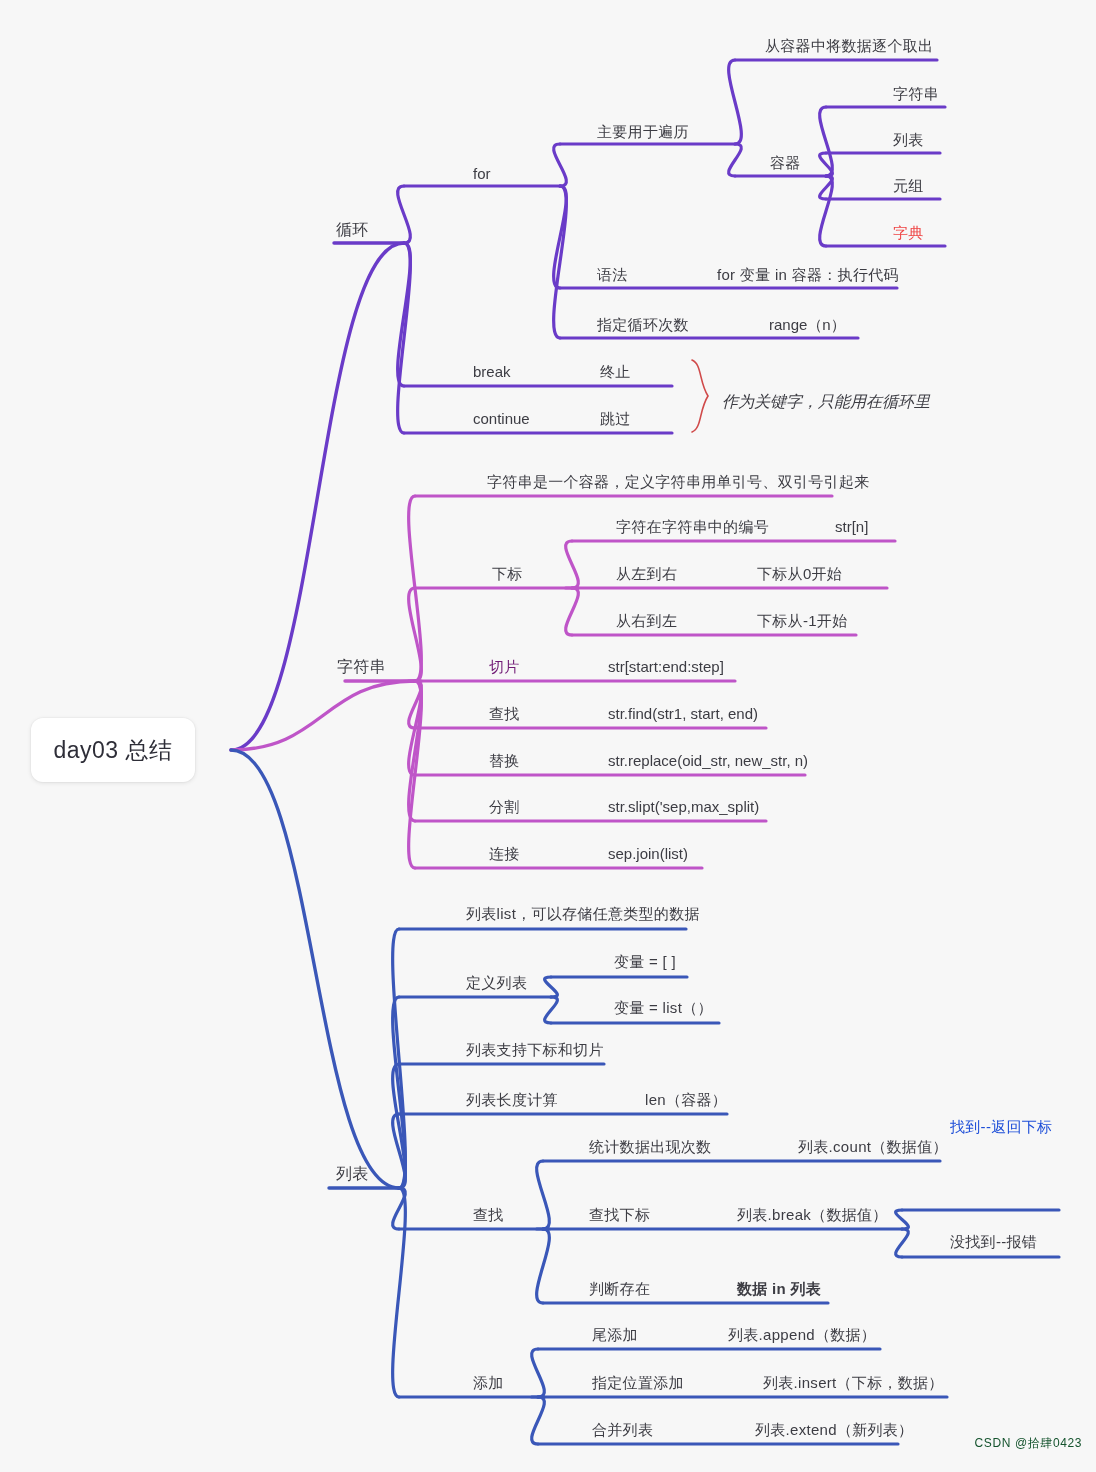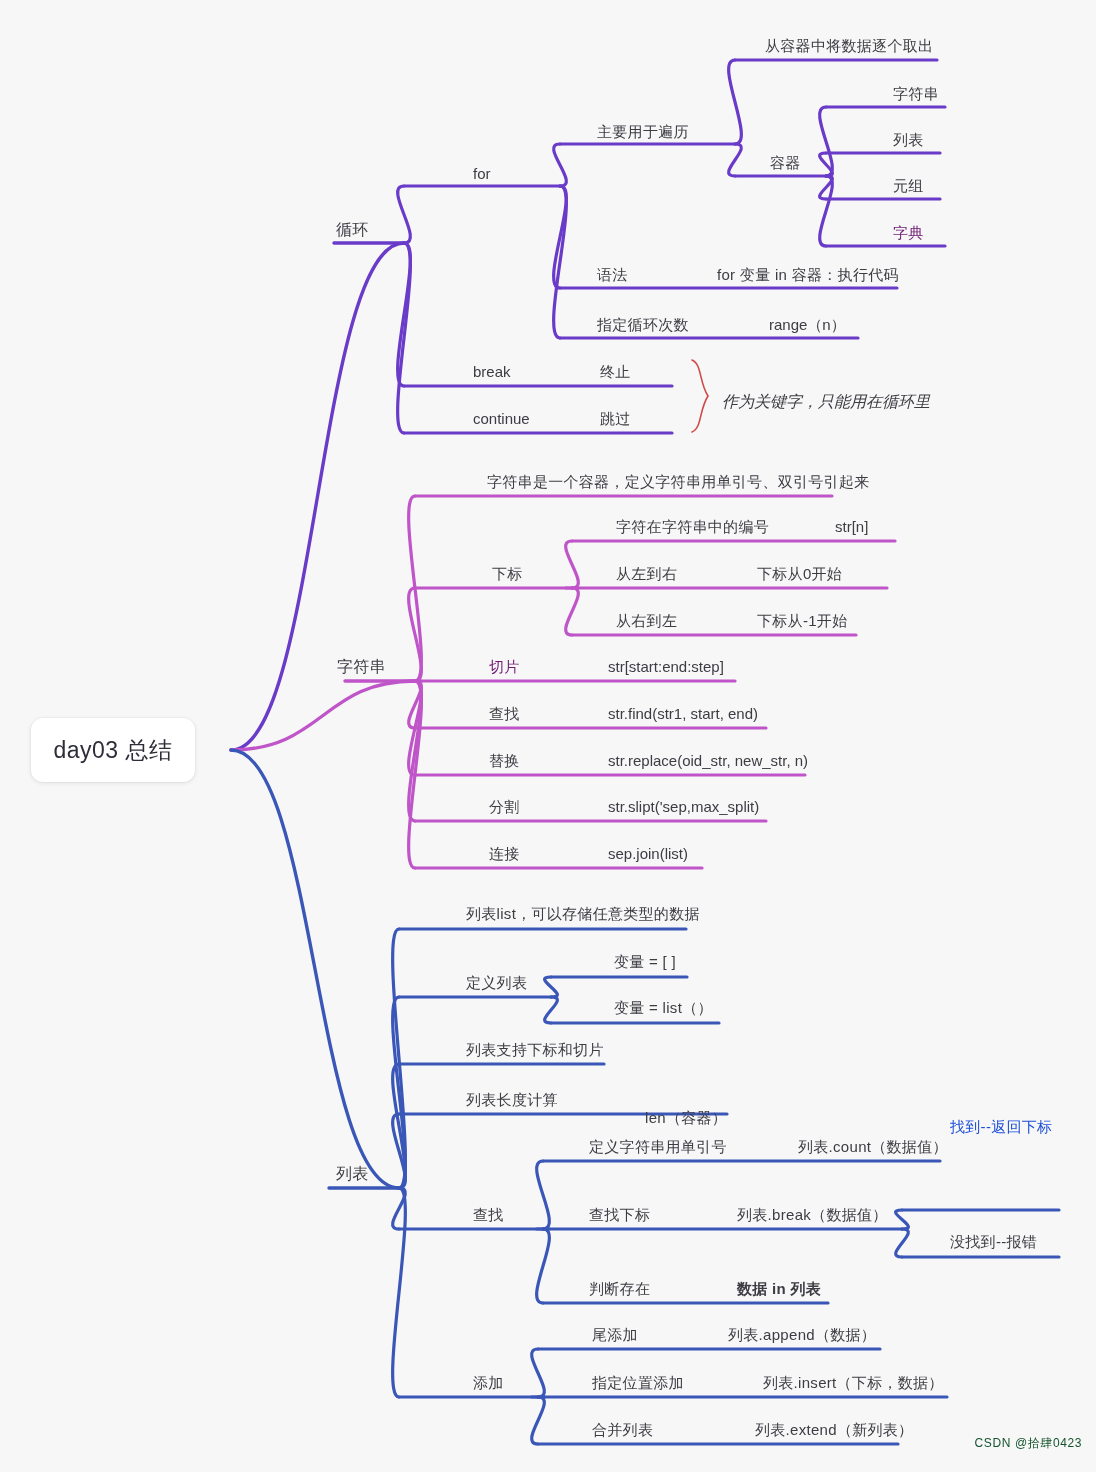--- a/index.html
+++ b/index.html
@@ -157,21 +157,21 @@
 
   <div id="labels-layer">
       <div class="node-label cjk" style="left: 336px; top: 238px; color: rgb(60, 60, 67); font-size: 16px;">循环</div>
       <div class="node-label" style="left: 473px; top: 181px; color: rgb(60, 60, 67);">for</div>
       <div class="node-label cjk" style="left: 597px; top: 139px; color: rgb(60, 60, 67);">主要用于遍历</div>
       <div class="node-label cjk" style="left: 765px; top: 53px; color: rgb(60, 60, 67);">从容器中将数据逐个取出</div>
       <div class="node-label cjk" style="left: 770px; top: 170px; color: rgb(60, 60, 67);">容器</div>
       <div class="node-label cjk" style="left: 893px; top: 101px; color: rgb(60, 60, 67);">字符串</div>
       <div class="node-label cjk" style="left: 893px; top: 147px; color: rgb(60, 60, 67);">列表</div>
       <div class="node-label cjk" style="left: 893px; top: 193px; color: rgb(60, 60, 67);">元组</div>
-      <div class="node-label cjk" style="left: 893px; top: 240px; color: #701a75;">字典</div>
+      <div class="node-label cjk" style="left: 893px; top: 240px; color: #ef4444;">字典</div>
       <div class="node-label cjk" style="left: 597px; top: 282px; color: rgb(60, 60, 67);">语法</div>
       <div class="node-label cjk" style="left: 717px; top: 282px; color: rgb(60, 60, 67);">for 变量 in 容器：执行代码</div>
       <div class="node-label cjk" style="left: 597px; top: 332px; color: rgb(60, 60, 67);">指定循环次数</div>
       <div class="node-label" style="left: 769px; top: 332px; color: rgb(60, 60, 67);">range（n）</div>
       <div class="node-label" style="left: 473px; top: 379px; color: rgb(60, 60, 67);">break</div>
       <div class="node-label cjk" style="left: 600px; top: 379px; color: rgb(60, 60, 67);">终止</div>
       <div class="node-label" style="left: 473px; top: 426px; color: rgb(60, 60, 67);">continue</div>
       <div class="node-label cjk" style="left: 600px; top: 426px; color: rgb(60, 60, 67);">跳过</div>
       <div class="node-label cjk" style="left: 337px; top: 675px; color: rgb(60, 60, 67); font-size: 16px;">字符串</div>
       <div class="node-label cjk" style="left: 487px; top: 489px; color: rgb(60, 60, 67);">字符串是一个容器，定义字符串用单引号、双引号引起来</div>
@@ -192,23 +192,23 @@
       <div class="node-label" style="left: 608px; top: 814px; color: rgb(60, 60, 67);">str.slipt('sep,max_split)</div>
       <div class="node-label cjk" style="left: 489px; top: 861px; color: rgb(60, 60, 67);">连接</div>
       <div class="node-label" style="left: 608px; top: 861px; color: rgb(60, 60, 67);">sep.join(list)</div>
       <div class="node-label cjk" style="left: 336px; top: 1182px; color: rgb(60, 60, 67); font-size: 16px;">列表</div>
       <div class="node-label cjk" style="left: 466px; top: 921px; color: rgb(60, 60, 67);">列表list，可以存储任意类型的数据</div>
       <div class="node-label cjk" style="left: 466px; top: 990px; color: rgb(60, 60, 67);">定义列表</div>
       <div class="node-label cjk" style="left: 614px; top: 969px; color: rgb(60, 60, 67);">变量 = [ ]</div>
       <div class="node-label cjk" style="left: 614px; top: 1015px; color: rgb(60, 60, 67);">变量 = list（）</div>
       <div class="node-label cjk" style="left: 466px; top: 1057px; color: rgb(60, 60, 67);">列表支持下标和切片</div>
       <div class="node-label cjk" style="left: 466px; top: 1107px; color: rgb(60, 60, 67);">列表长度计算</div>
-      <div class="node-label cjk" style="left: 645px; top: 1107px; color: rgb(60, 60, 67); margin-top: 18px;">len（容器）</div>
+      <div class="node-label cjk" style="left: 645px; top: 1107px; color: rgb(60, 60, 67);">len（容器）</div>
       <div class="node-label cjk" style="left: 473px; top: 1222px; color: rgb(60, 60, 67);">查找</div>
-      <div class="node-label cjk" style="left: 589px; top: 1154px; color: rgb(60, 60, 67);">定义字符串用单引号</div>
+      <div class="node-label cjk" style="left: 589px; top: 1154px; color: rgb(60, 60, 67);">统计数据出现次数</div>
       <div class="node-label cjk" style="left: 798px; top: 1154px; color: rgb(60, 60, 67);">列表.count（数据值）</div>
       <div class="node-label cjk" style="left: 589px; top: 1222px; color: rgb(60, 60, 67);">查找下标</div>
       <div class="node-label cjk" style="left: 737px; top: 1222px; color: rgb(60, 60, 67);">列表.break（数据值）</div>
       <div class="node-label cjk" style="left: 950px; top: 1134px; color: #1d4ed8;">找到--返回下标</div>
       <div class="node-label cjk" style="left: 950px; top: 1249px; color: rgb(60, 60, 67);">没找到--报错</div>
       <div class="node-label cjk" style="left: 589px; top: 1296px; color: rgb(60, 60, 67);">判断存在</div>
       <div class="node-label cjk" style="left: 737px; top: 1296px; color: rgb(60, 60, 67); font-weight: bold;">数据 in 列表</div>
       <div class="node-label cjk" style="left: 473px; top: 1390px; color: rgb(60, 60, 67);">添加</div>
       <div class="node-label cjk" style="left: 592px; top: 1342px; color: rgb(60, 60, 67);">尾添加</div>
       <div class="node-label cjk" style="left: 728px; top: 1342px; color: rgb(60, 60, 67);">列表.append（数据）</div>

